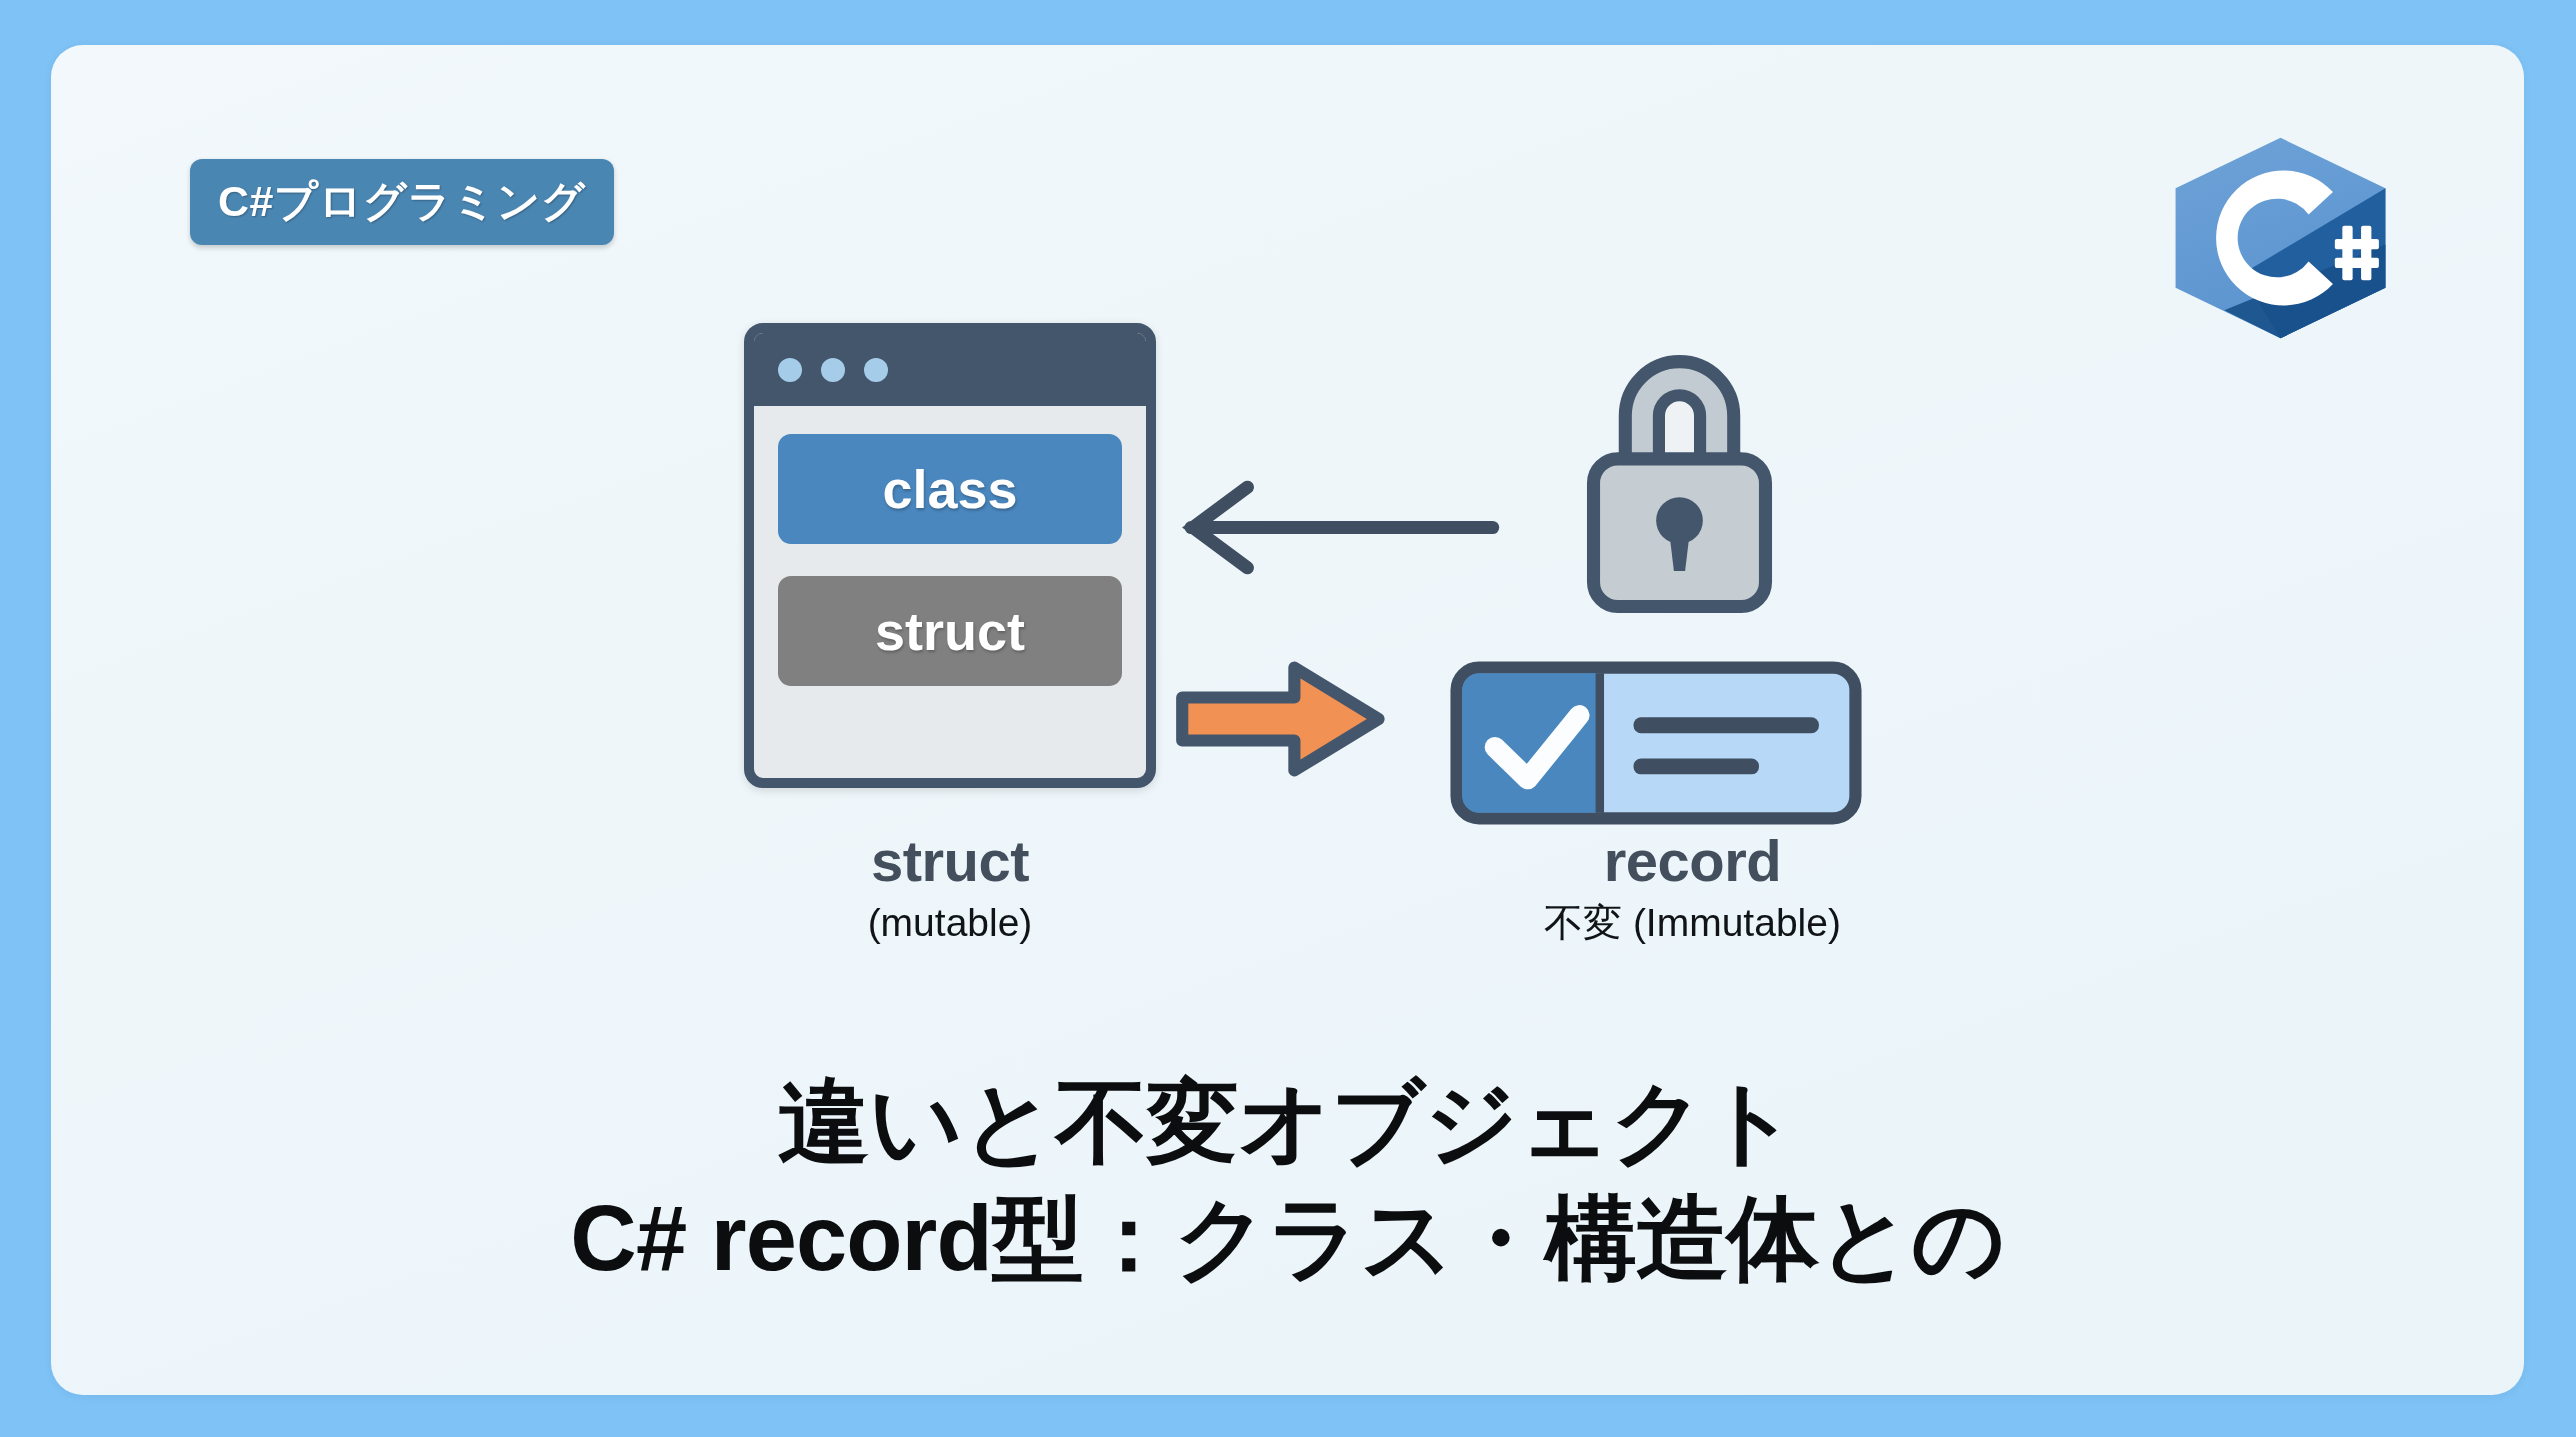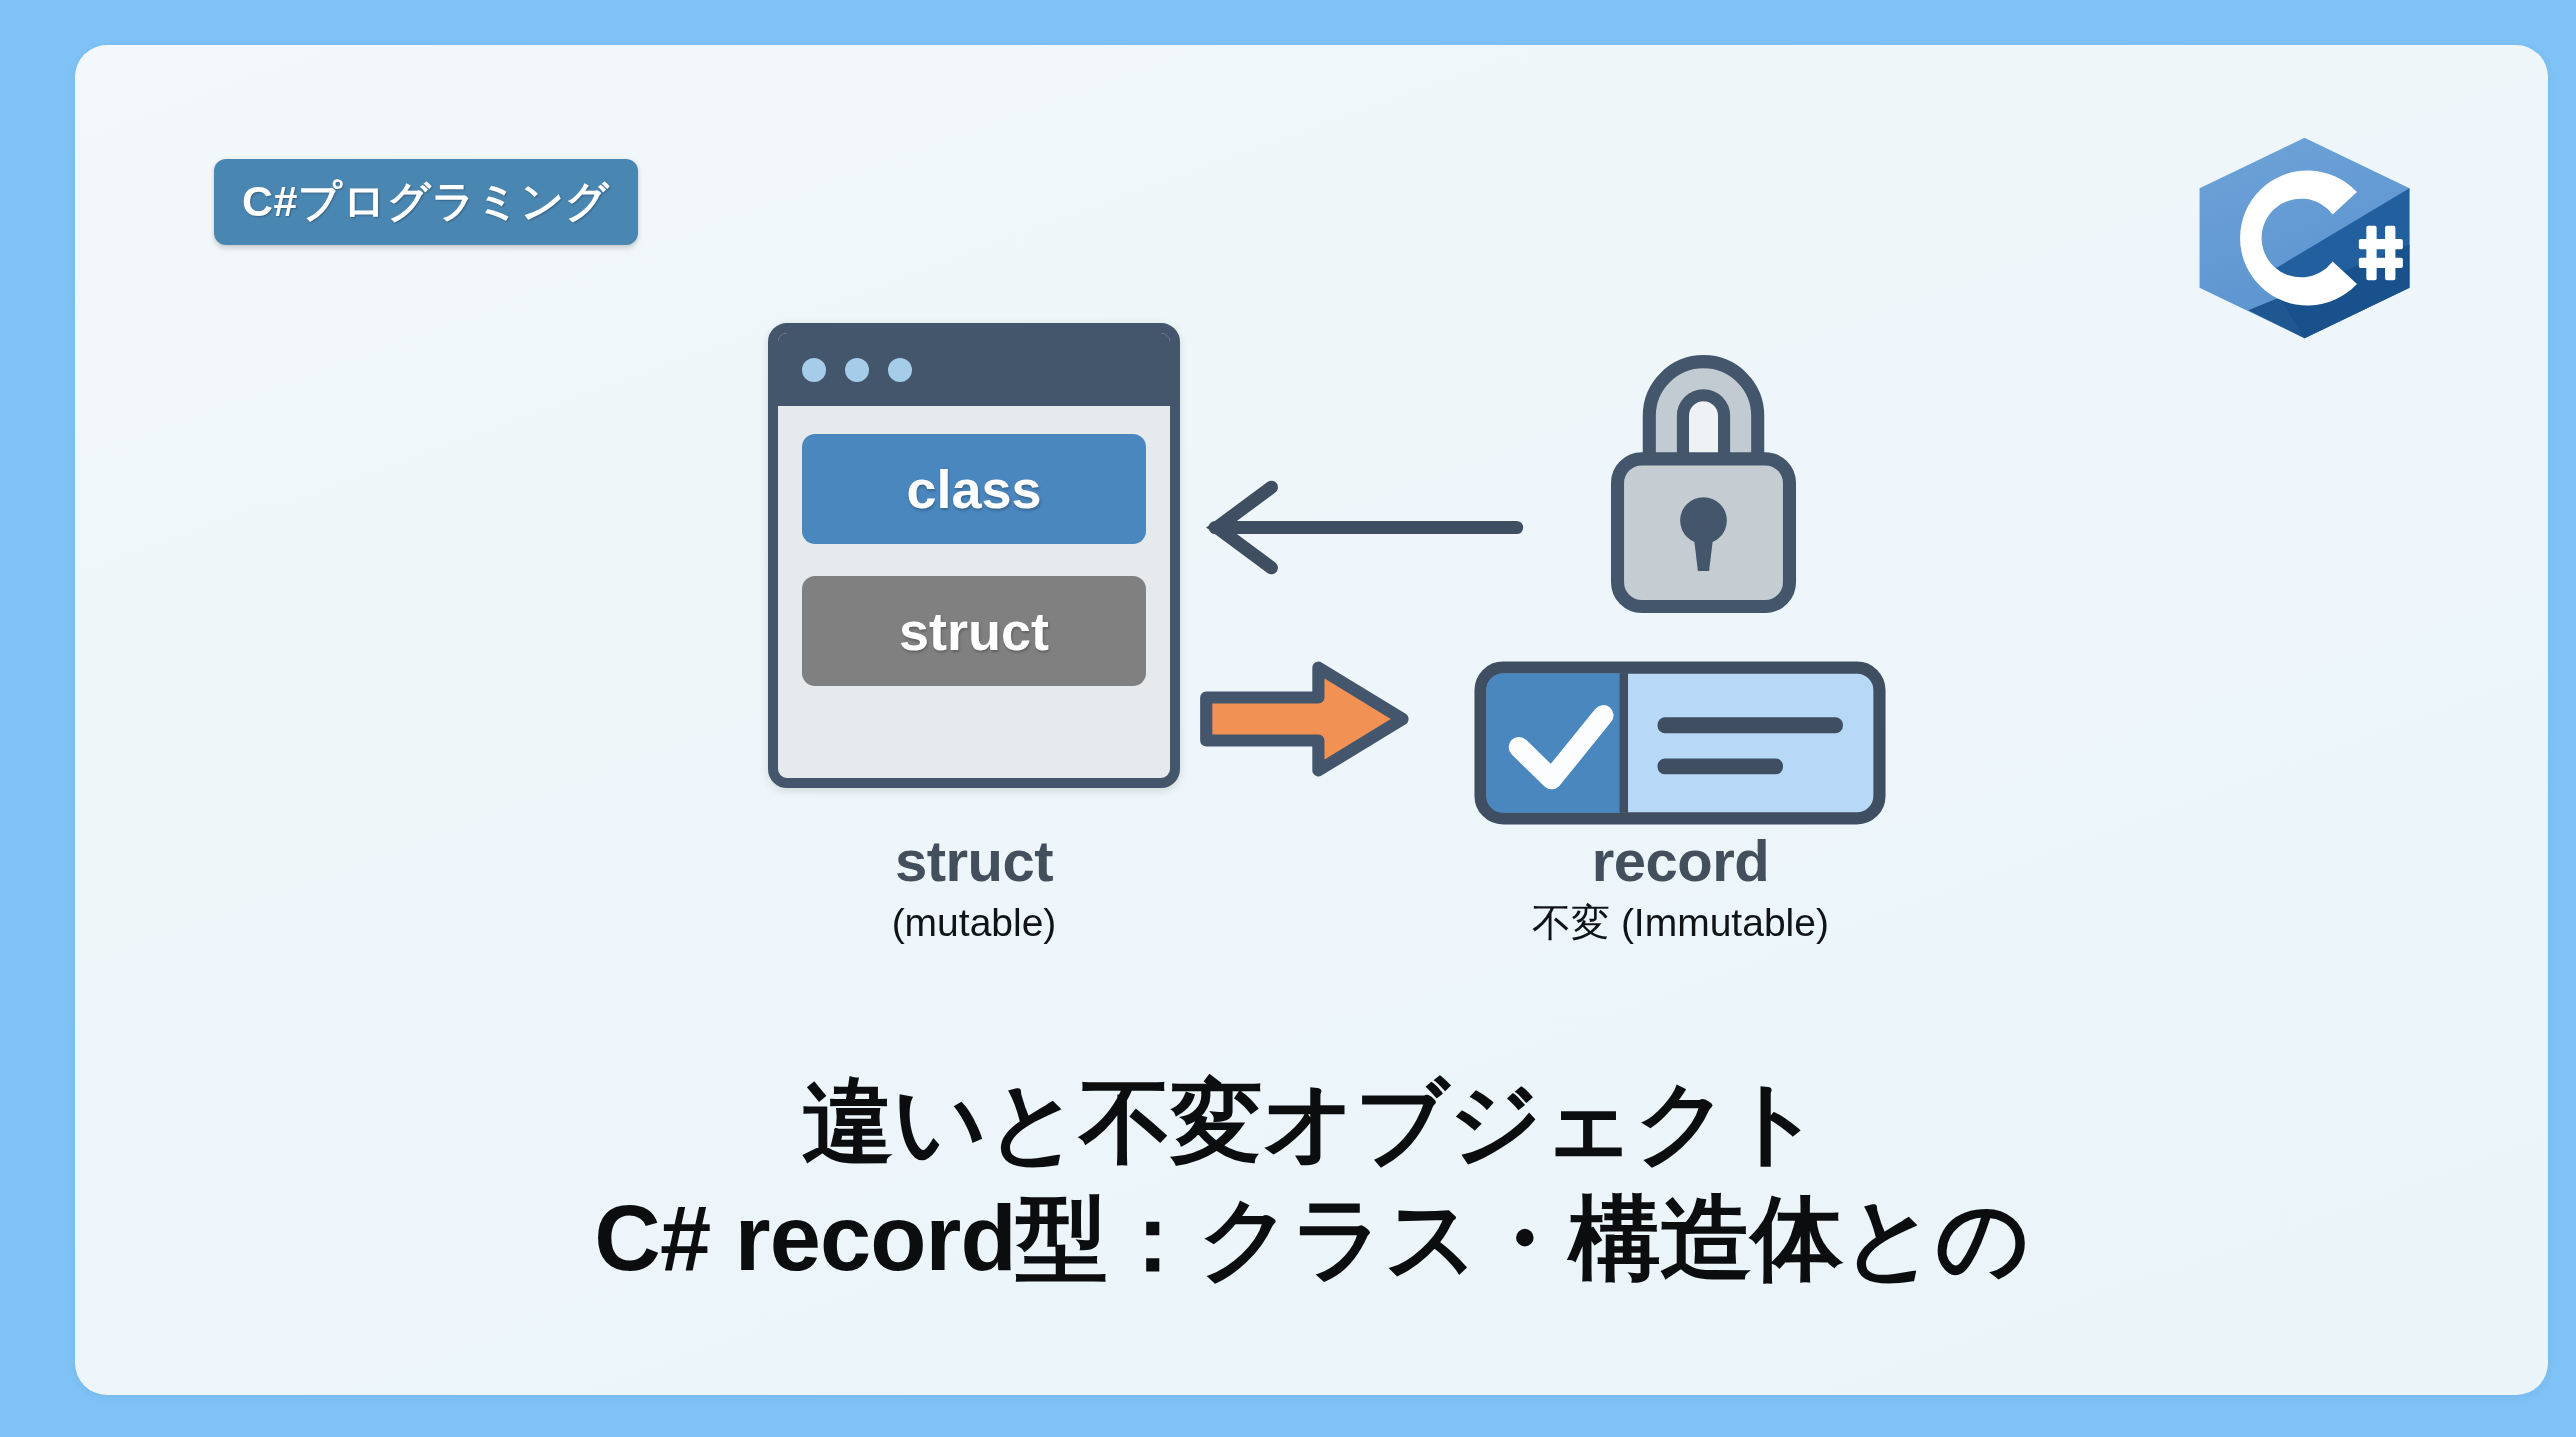--- a/index.html
+++ b/index.html
@@ -28,21 +28,20 @@
   #card {
     position: absolute;
     left: 51px;
     top: 45px;
     width: 2473px;
     height: 1350px;
     background: linear-gradient(160deg, #f2f8fb 0%, #eef6fa 40%, #eaf4f9 100%);
     border-radius: 32px;
     box-shadow: 0 1.9px 9.4px rgba(0,0,0,0.05);
     overflow: hidden;
-    margin-left: 24px;
   }
 
   
   #badge {
     position: absolute;
     left: 139px;
     top: 114px;
     height: 86px;
     padding: 0 28px;
     background: #4a86b2;
@@ -169,21 +168,21 @@
     color: #111417;
     line-height: 1.2;
     margin-top: 5.6px;
   }
   #caption-struct {
     left: 693px;
     top: 784px;
     width: 412px;
   }
   #caption-record {
-    left: 1362px;
+    left: 1398px;
     top: 784px;
     width: 487px;
   }
 
   
   #title {
     position: absolute;
     left: 0;
     top: 1020px;
     width: 2473px;

